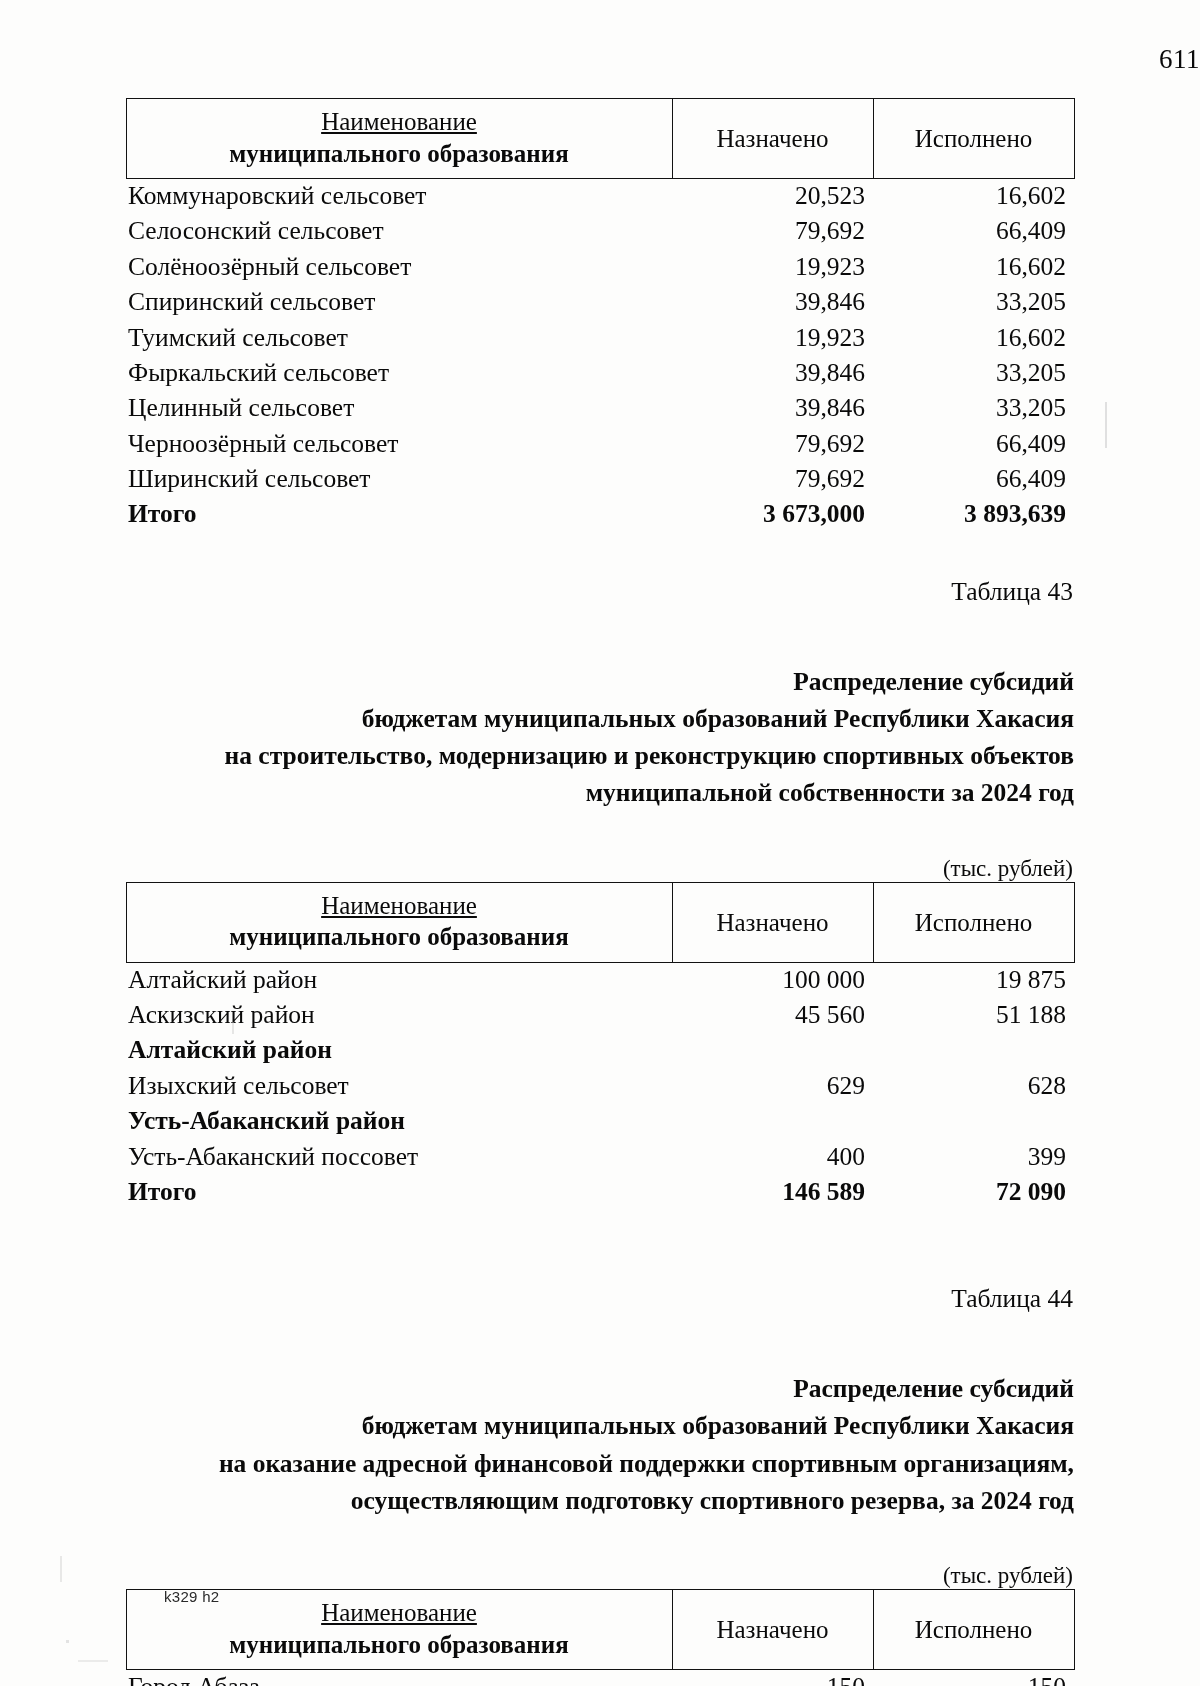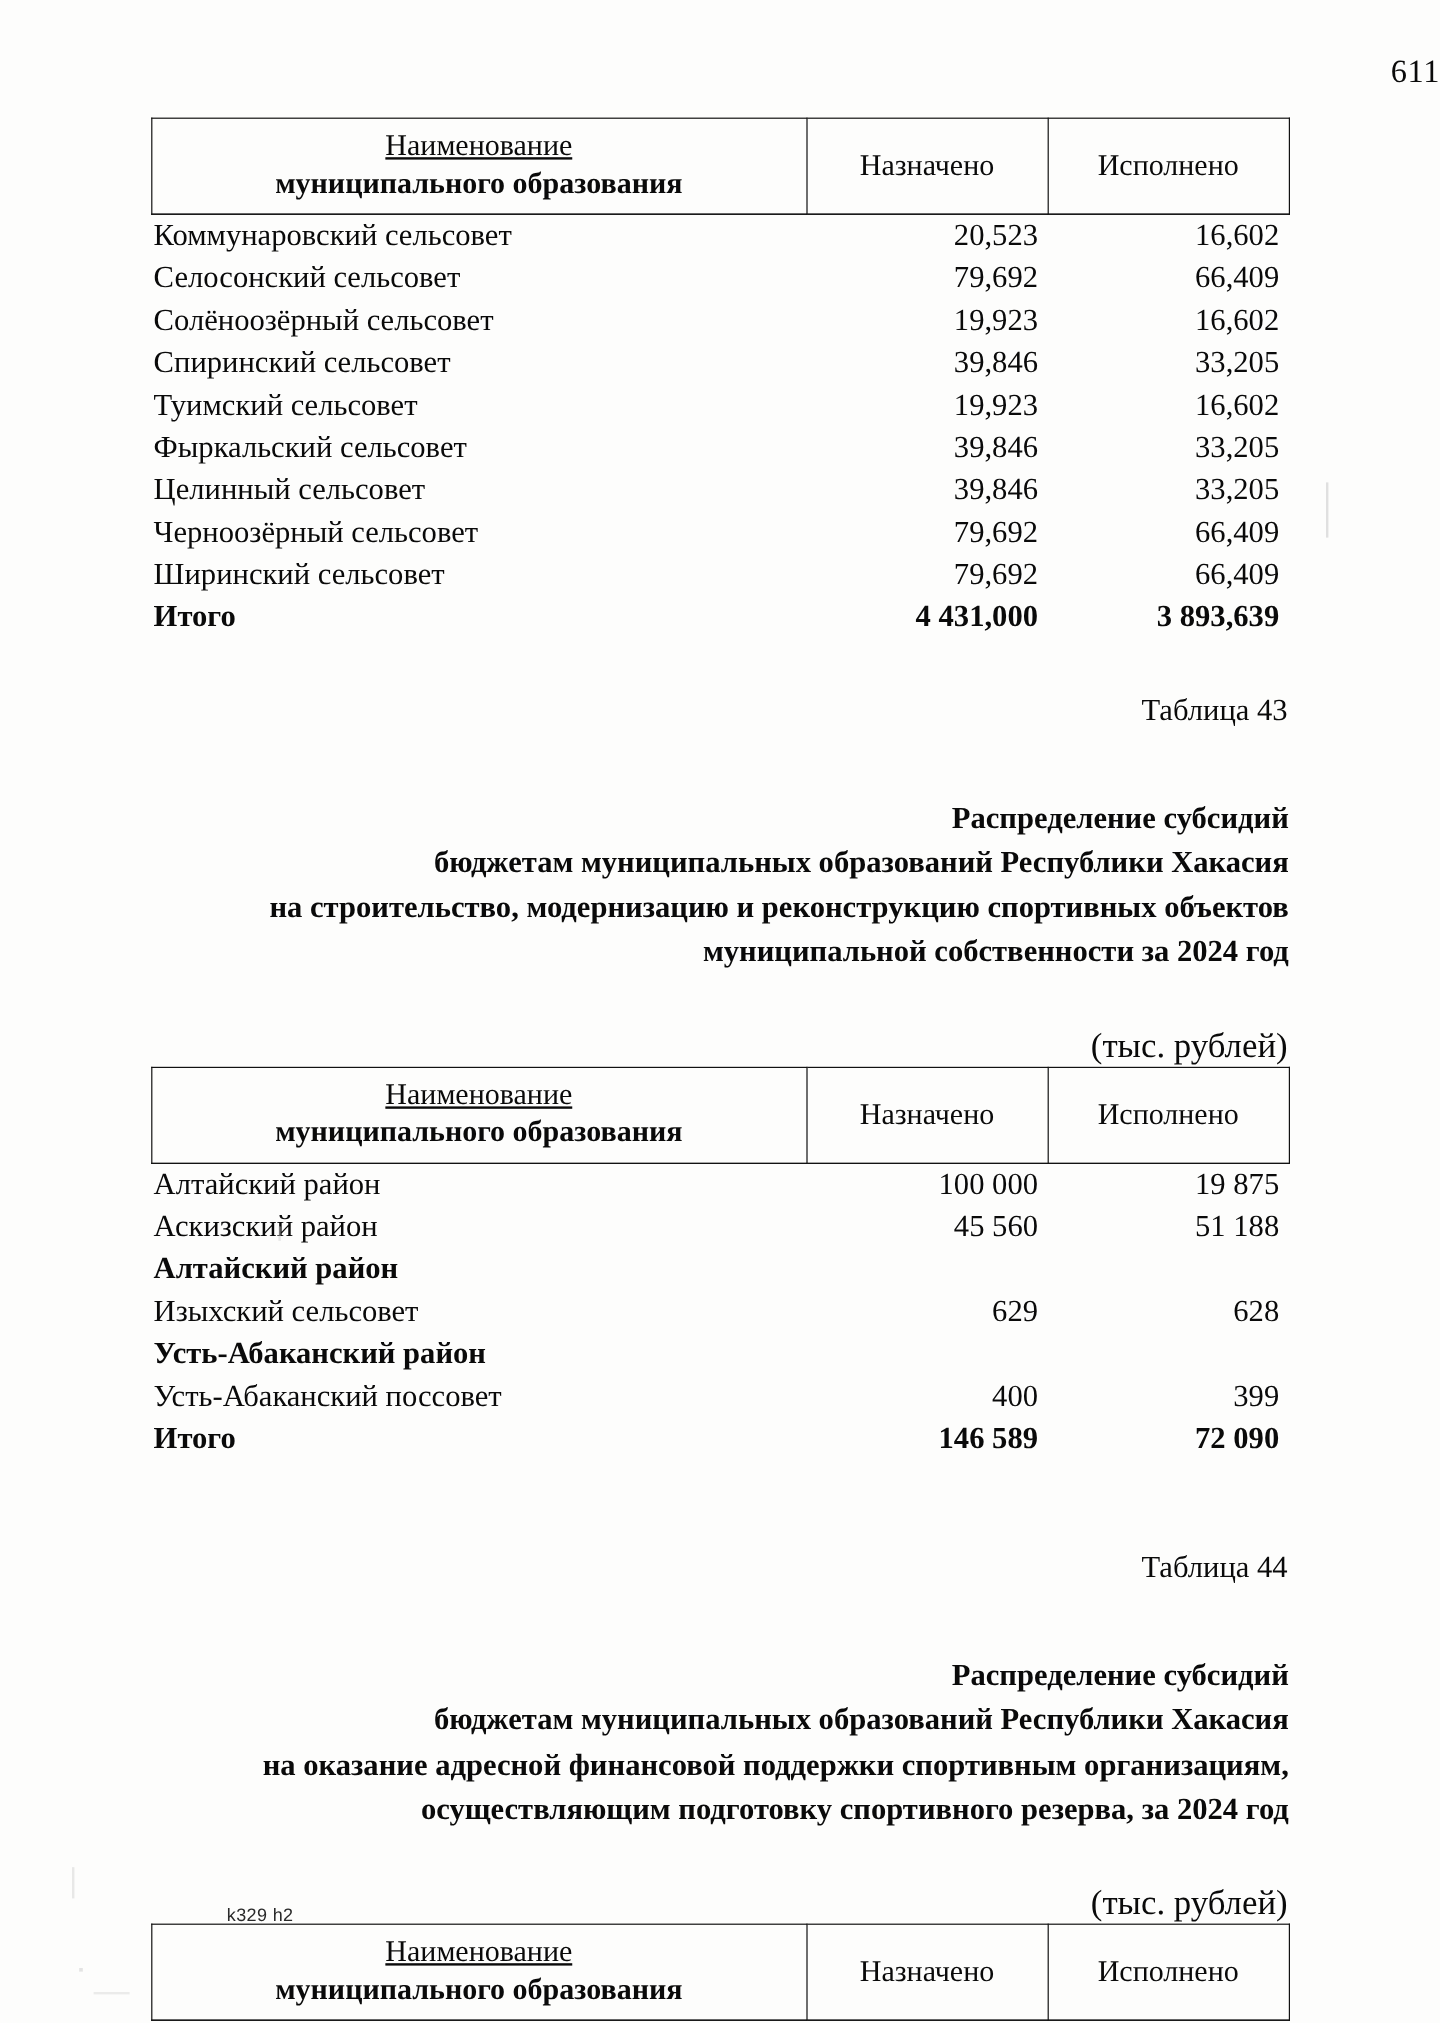--- a/index.html
+++ b/index.html
@@ -105,27 +105,27 @@
     font-weight: bold;
     font-size: 25.5px;
     line-height: 1.46;
   }
   .heading-block .hl { display: block; white-space: nowrap; }
 
   .units {
     width: 948px;
     margin: 0 auto;
     text-align: right;
-    font-size: 29px;
+    font-size: 23px;
     padding-right: 2px;
   }
 
   .footer-mark {
     position: absolute;
-    left: 189px;
+    left: 164px;
     top: 1588px;
     font-family: "Liberation Sans", sans-serif;
     font-size: 15px;
     color: #2a2a2a;
     letter-spacing: 0.3px;
   }
 
   
   .edge-speck {
     position: absolute;
@@ -206,21 +206,21 @@
           <td class="num">79,692</td>
           <td class="num">66,409</td>
         </tr>
         <tr>
           <td class="name">Ширинский сельсовет</td>
           <td class="num">79,692</td>
           <td class="num">66,409</td>
         </tr>
         <tr class="total">
           <td class="name">Итого</td>
-          <td class="num">4 431,000</td>
+          <td class="num">3 673,000</td>
           <td class="num">3 893,639</td>
         </tr>
       </tbody>
   </table>
 
   <div class="spacer-44"></div>
   <div class="table-caption">Таблица 43</div>
 
   <div class="spacer-56"></div>
   <div class="heading-block" id="heading2">

